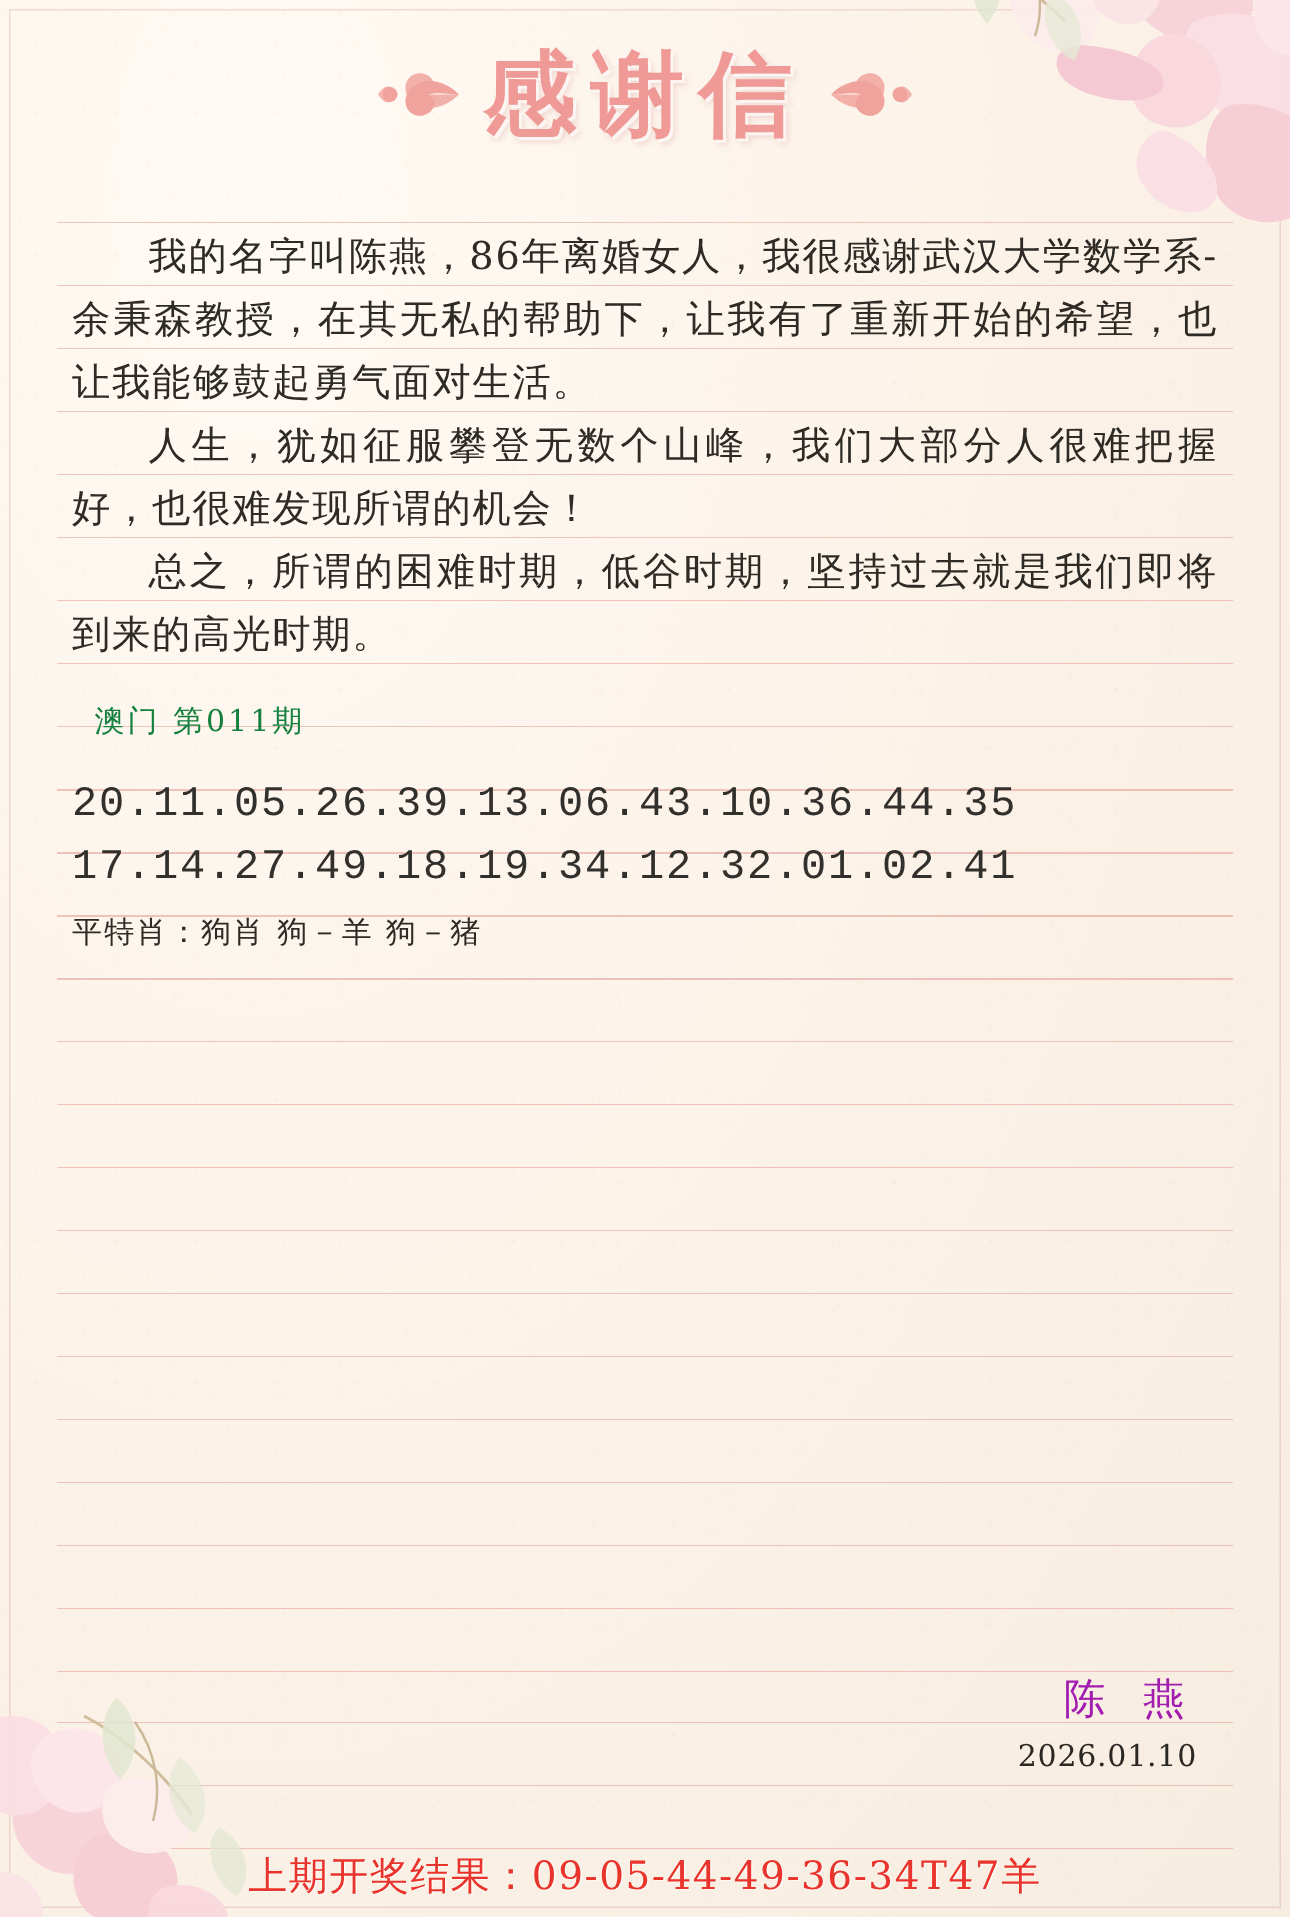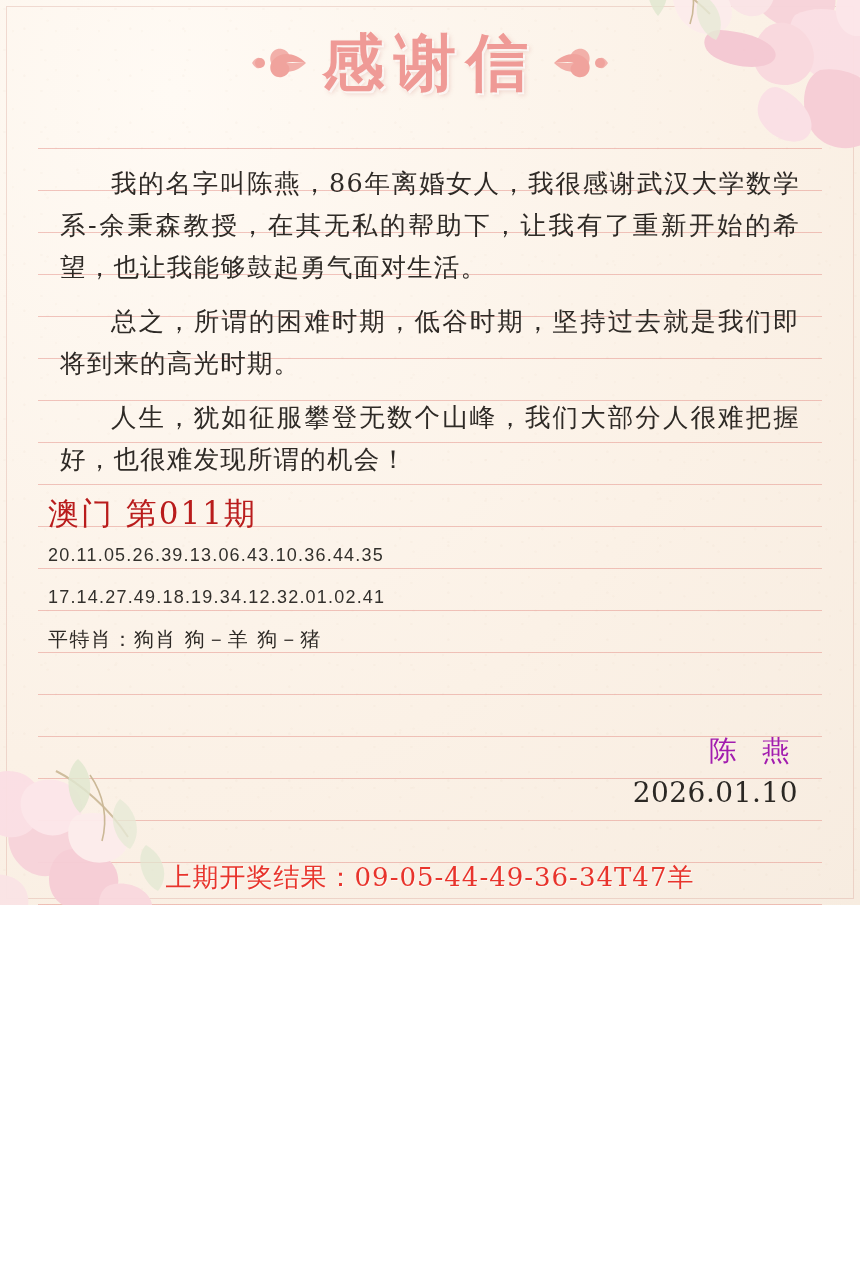--- a/index.html
+++ b/index.html
@@ -3,21 +3,21 @@
 <meta charset="utf-8">
 <style>
   html, body {
     margin: 0;
     padding: 0;
     background: #ffffff;
   }
   .page {
     position: relative;
     width: 860px;
-    height: 905px;
+    height: 1278px;
     overflow: hidden;
     background: #fdf6ef;
     font-family: "Liberation Serif", "DejaVu Serif", serif;
   }
   
   .paper-bg {
     position: absolute;
     inset: 0;
     background:
       radial-gradient(ellipse at 20% 10%, #fffaf4 0%, #fbf1e6 60%, #f7ece0 100%);
@@ -107,34 +107,34 @@
     top: 150px;
   }
   .para {
     font-family: "DejaVu Serif", "Liberation Serif", serif;
     font-size: 25.5px;
     line-height: 42px;
     color: #2e2a26;
     text-align: justify;
     text-indent: 2em;
     letter-spacing: 1.2px;
-    margin: 12px;
+    margin: 0;
   }
 
   .lottery-head {
     font-family: "DejaVu Serif", "Liberation Serif", serif;
-    font-size: 31px;
-    line-height: 42px;
-    color: #b91c1c;
+    font-size: 20px;
+    line-height: 42px;
+    color: #15803d;
     letter-spacing: 2px;
-    margin: 0;
+    margin: 15px;
   }
   .nums {
-    font-family: Liberation Sans, sans-serif;
-    font-size: 18px;
+    font-family: Liberation Mono, monospace;
+    font-size: 28px;
     line-height: 42px;
     color: #32302c;
     letter-spacing: 1.2px;
     margin: 0;
   }
   .tema {
     font-family: "DejaVu Serif", "Liberation Serif", serif;
     font-size: 20px;
     line-height: 42px;
     color: #2e2a26;
@@ -151,21 +151,21 @@
   }
   .sign-name {
     font-family: "DejaVu Serif", "Liberation Serif", serif;
     font-size: 28px;
     letter-spacing: 8px;
     color: #a21caf;
     margin-bottom: 6px;
   }
   .sign-date {
     font-family: "DejaVu Serif", "Liberation Serif", serif;
-    font-size: 28px;
+    font-size: 20px;
     letter-spacing: .5px;
     color: #2b2824;
   }
 
   
   .footer {
     position: absolute;
     left: 0; right: 0;
     bottom: 10px;
     text-align: center;
@@ -240,22 +240,22 @@
         <path d="M54 22 C44 12 30 10 22 18 C14 26 20 38 30 36 C38 34 40 26 34 22 C40 20 48 22 54 22 Z" fill="currentColor"></path>
         <path d="M54 22 C44 32 30 34 22 26 C14 18 20 6 30 8 C38 10 40 18 34 22" fill="currentColor" opacity=".85"></path>
         <circle cx="8" cy="22" r="5" fill="currentColor"></circle>
         <path d="M0 22 C4 16 8 14 12 22 C8 30 4 28 0 22 Z" fill="currentColor" opacity=".8"></path>
       </svg>
     </div>
   </div>
 
   <div class="letter">
     <p class="para">我的名字叫陈燕，86年离婚女人，我很感谢武汉大学数学系-余秉森教授，在其无私的帮助下，让我有了重新开始的希望，也让我能够鼓起勇气面对生活。</p>
+    <p class="para">人生，犹如征服攀登无数个山峰，我们大部分人很难把握好，也很难发现所谓的机会！</p>
     <p class="para">总之，所谓的困难时期，低谷时期，坚持过去就是我们即将到来的高光时期。</p>
-    <p class="para">人生，犹如征服攀登无数个山峰，我们大部分人很难把握好，也很难发现所谓的机会！</p>
     <p class="lottery-head">澳门 第011期</p>
     <p class="nums">20.11.05.26.39.13.06.43.10.36.44.35</p>
     <p class="nums">17.14.27.49.18.19.34.12.32.01.02.41</p>
     <p class="tema">平特肖：狗肖   狗－羊  狗－猪</p>
   </div>
 
   <div class="sign">
     <div class="sign-name">陈 燕</div>
     <div class="sign-date">2026.01.10</div>
   </div>

